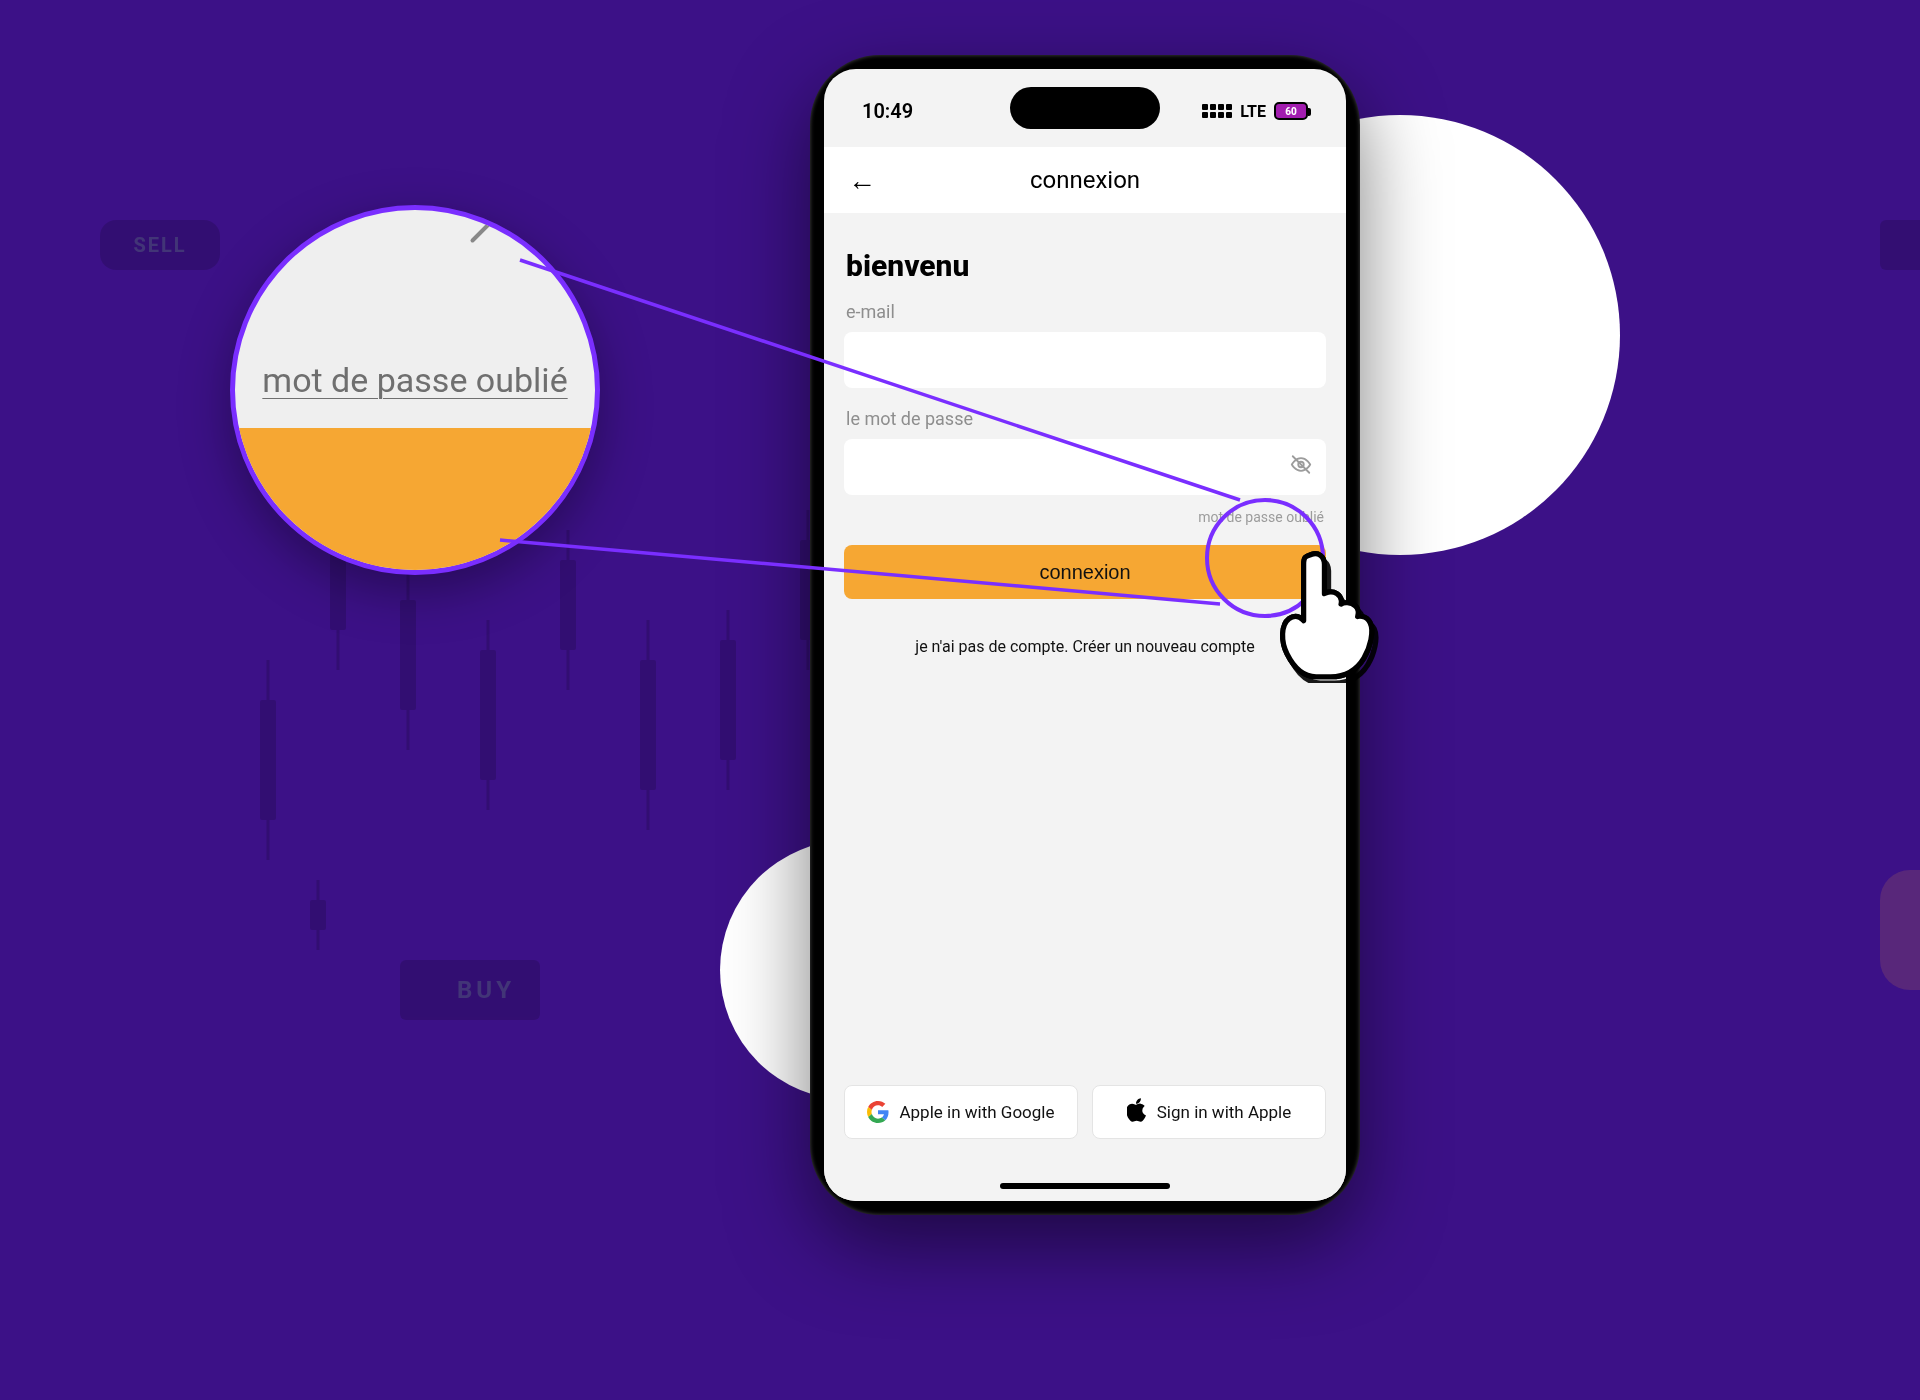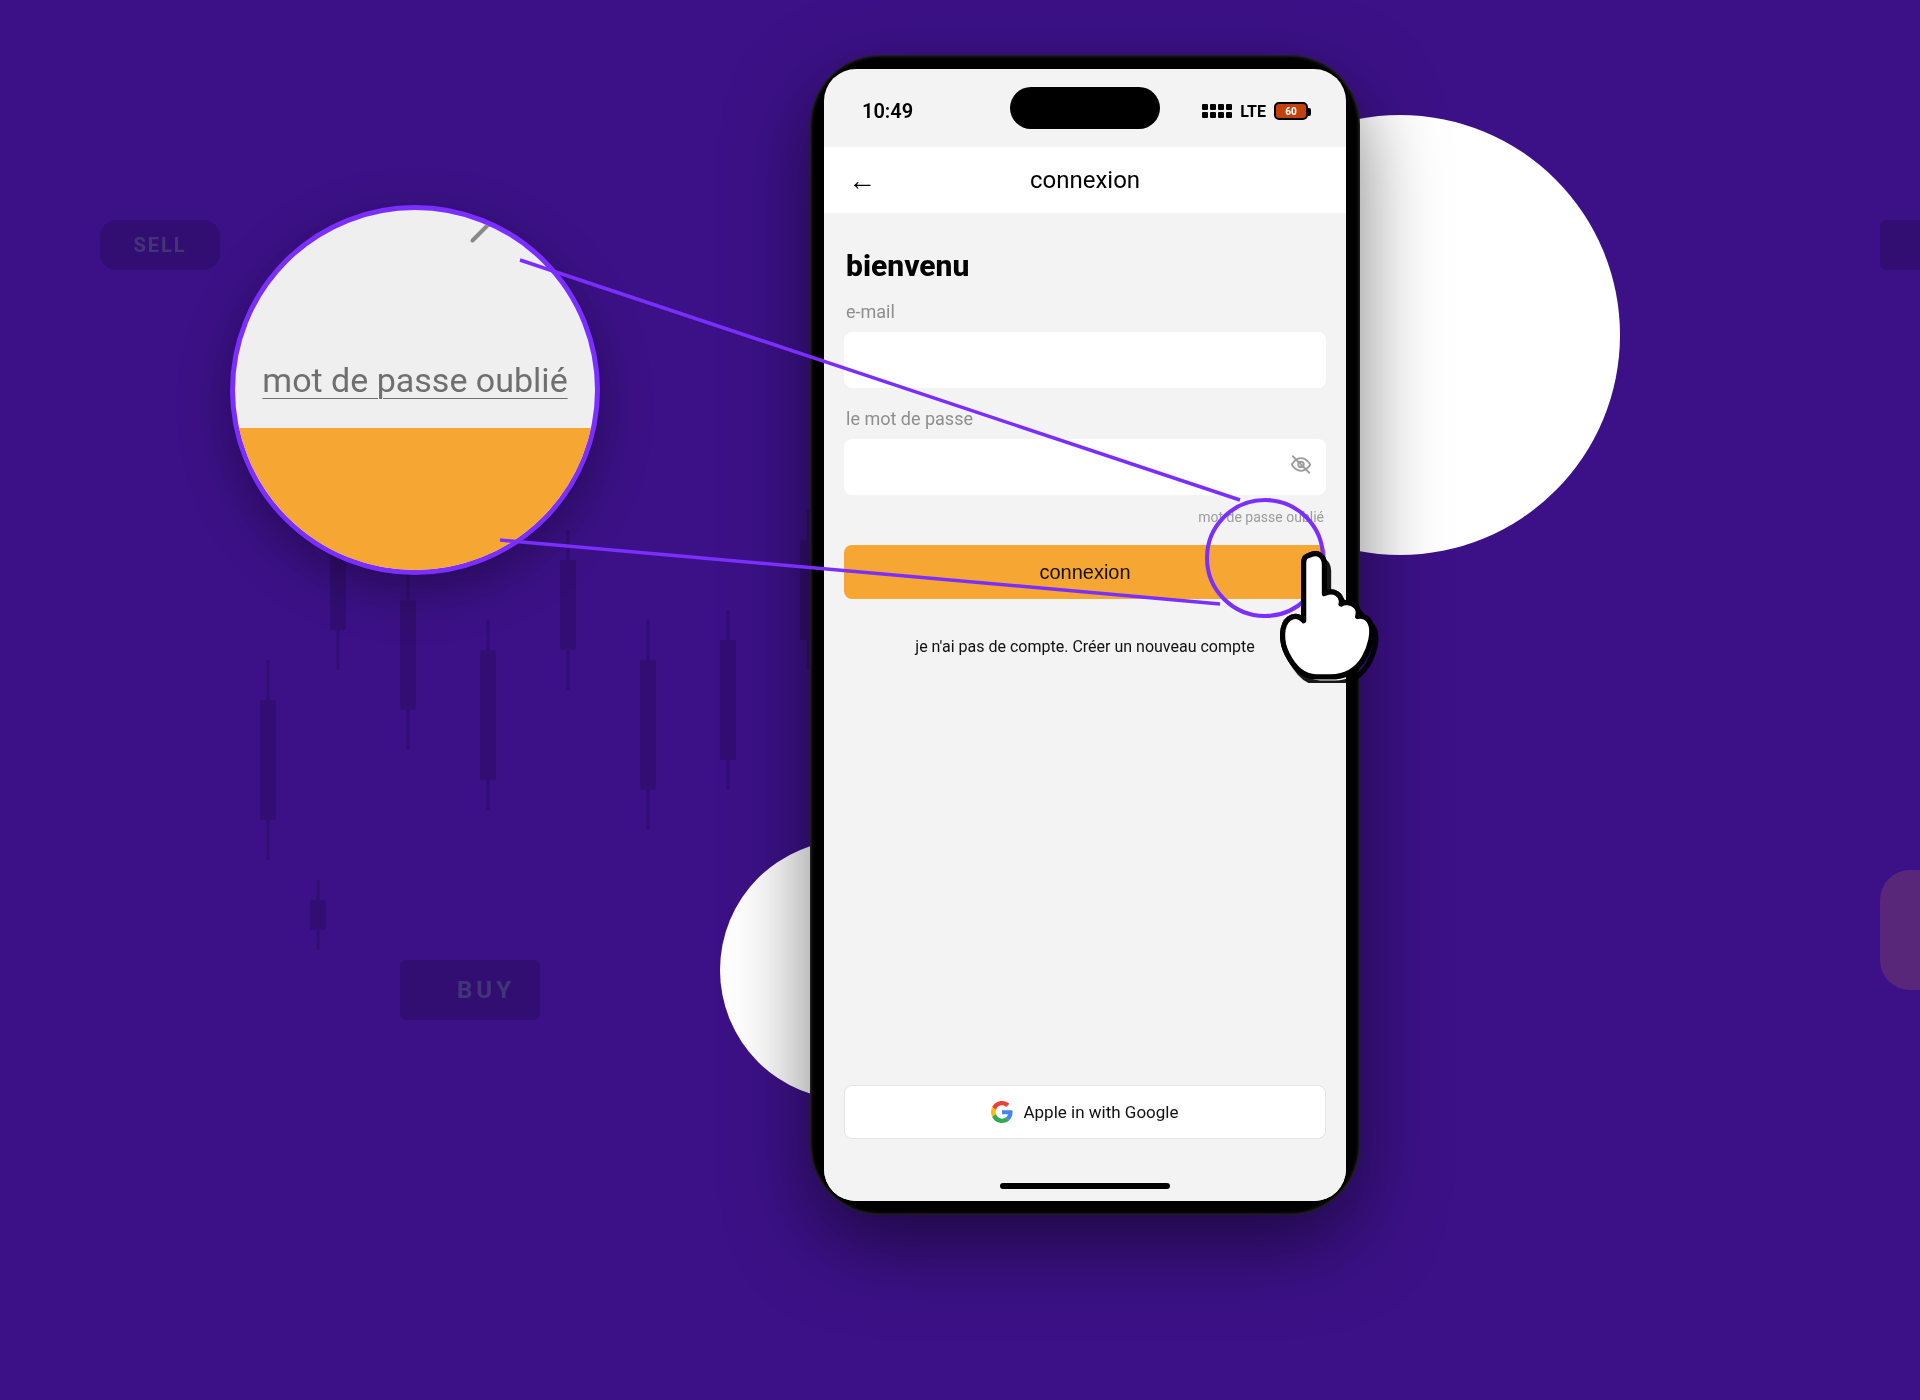--- a/index.html
+++ b/index.html
@@ -45,21 +45,21 @@
     width:150px; height:42px; background:#000; border-radius:26px;
   }
   .statusbar {
     position:absolute; top:22px; left:0; right:0; height:40px;
     display:flex; align-items:center; justify-content:space-between;
     padding:0 38px; font-weight:600; font-size:20px; color:#000;
   }
   .status-right { display:flex; align-items:center; gap:8px; font-size:16px; font-weight:700; }
   .signal-dots { display:grid; grid-template-columns:repeat(4,6px); grid-template-rows:repeat(2,6px); gap:2px; }
   .signal-dots span { width:6px; height:6px; background:#000; border-radius:1px; }
-  .batt { width:34px; height:18px; border:2px solid #000; border-radius:5px; position:relative; display:flex; align-items:center; justify-content:center; font-size:10px; font-weight:800; background:#c2410c; color:#fff; }
+  .batt { width:34px; height:18px; border:2px solid #000; border-radius:5px; position:relative; display:flex; align-items:center; justify-content:center; font-size:10px; font-weight:800; background:#a21caf; color:#fff; }
   .batt::after { content:''; position:absolute; right:-5px; top:4px; width:3px; height:8px; background:#000; border-radius:0 2px 2px 0; }
 
   .app-header {
     position:absolute; top:78px; left:0; right:0; height:66px;
     background:#fff;
     display:flex; align-items:center;
     padding:0 24px;
     font-size:24px;
   }
   .back-arrow { font-size:28px; font-weight:400; cursor:pointer; width:34px; }
@@ -230,20 +230,28 @@
 
       <div class="social-row">
         <div class="social-btn">
           <svg class="g-icon" viewBox="0 0 48 48">
             <path fill="#EA4335" d="M24 9.5c3.54 0 6.71 1.22 9.21 3.6l6.85-6.85C35.9 2.38 30.47 0 24 0 14.62 0 6.51 5.38 2.56 13.22l7.98 6.19C12.43 13.72 17.74 9.5 24 9.5z"></path>
             <path fill="#4285F4" d="M46.98 24.55c0-1.57-.15-3.09-.38-4.55H24v9.02h12.94c-.58 2.96-2.26 5.48-4.78 7.18l7.73 6c4.51-4.18 7.09-10.36 7.09-17.65z"></path>
             <path fill="#FBBC05" d="M10.53 28.59c-.48-1.45-.76-2.99-.76-4.59s.27-3.14.76-4.59l-7.98-6.19C.92 16.46 0 20.12 0 24c0 3.88.92 7.54 2.56 10.78l7.97-6.19z"></path>
             <path fill="#34A853" d="M24 48c6.48 0 11.93-2.13 15.89-5.81l-7.73-6c-2.15 1.45-4.92 2.3-8.16 2.3-6.26 0-11.57-4.22-13.47-9.91l-7.98 6.19C6.51 42.62 14.62 48 24 48z"></path>
           </svg>
           <span>Apple in with Google</span>
+        </div>
+        <div class="social-btn">
+          <span class="apple-icon">
+            <svg width="20" height="24" viewBox="0 0 170 200" fill="#000">
+              <path d="M130 104c0-25 20-37 21-38-12-17-30-19-36-20-15-2-30 9-38 9s-20-9-33-9c-17 0-33 10-42 26-18 31-5 77 13 102 9 12 19 26 33 25 13-1 18-8 34-8s20 8 34 8 23-13 31-25c10-14 14-28 14-29-1 0-31-12-31-41zM108 31c7-8 12-20 10-31-10 0-23 7-30 15-7 8-13 20-11 31 11 1 23-6 31-15z"></path>
+            </svg>
+          </span>
+          <span>Sign in with Apple</span>
         </div>
       </div>
     </div>
 
     <div class="home-indicator"></div>
   </div>
 </div>
 
 <div class="mag">
   <div class="mag-inner">

